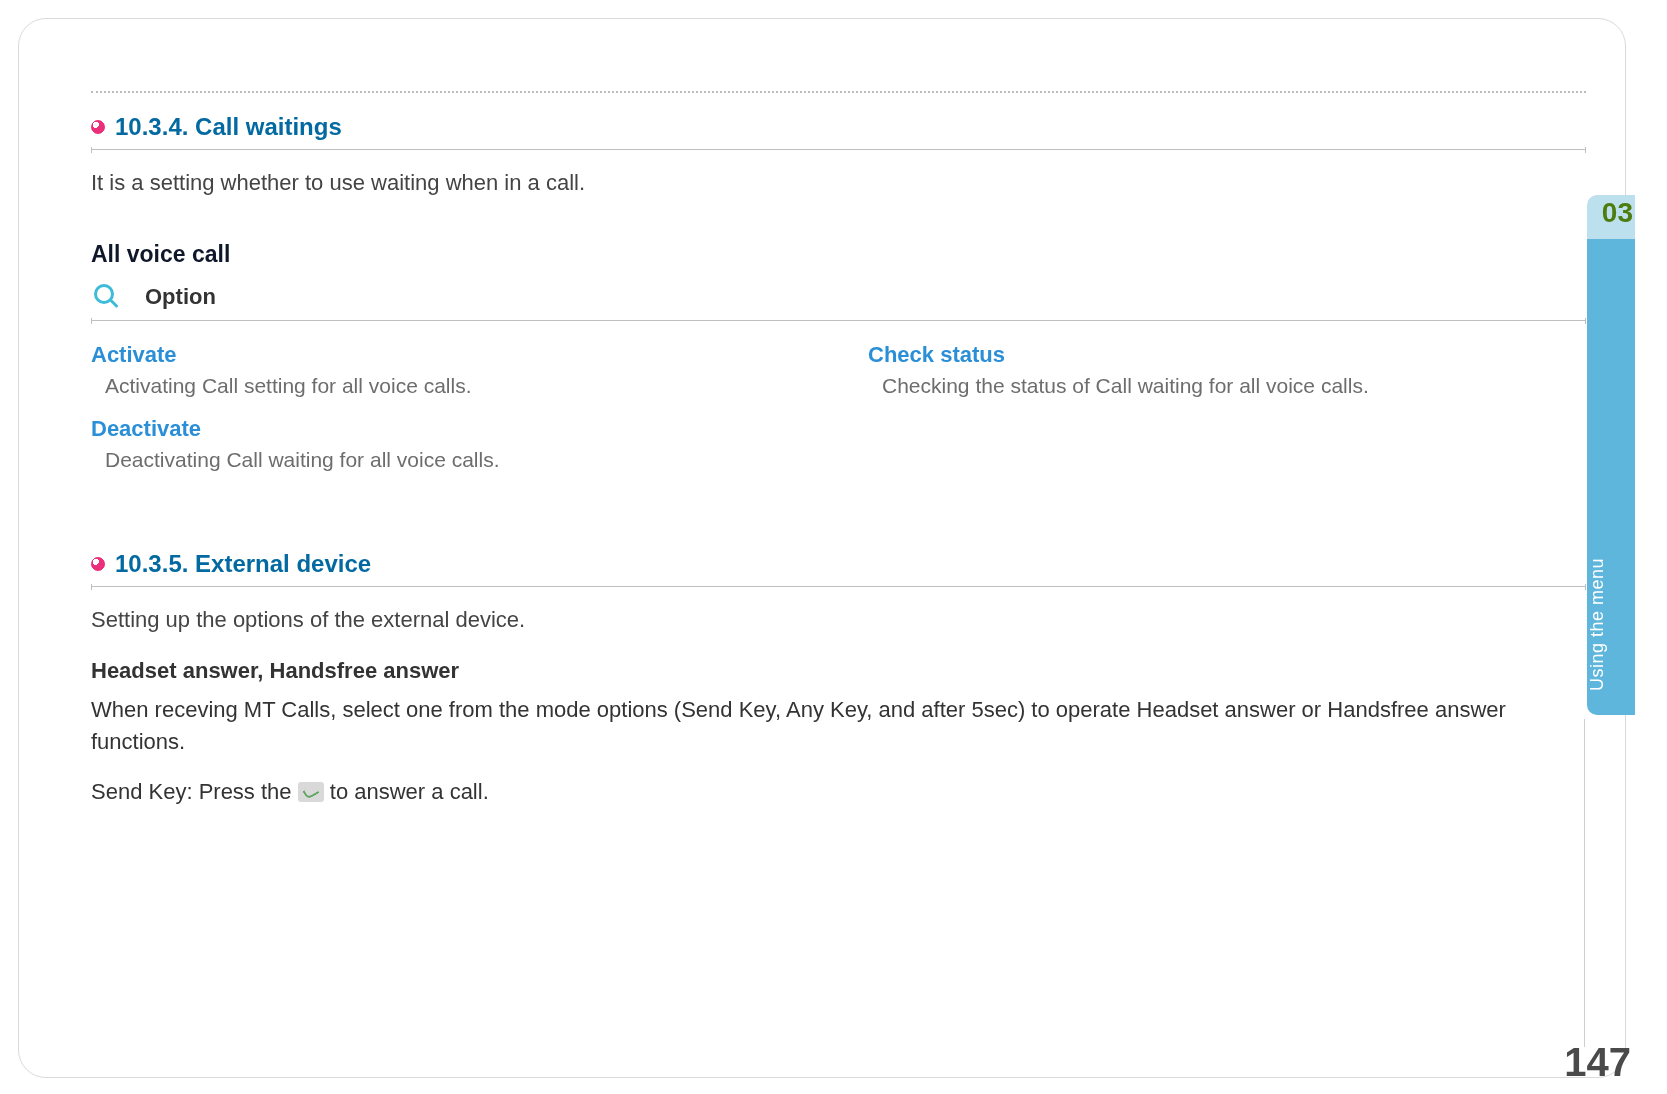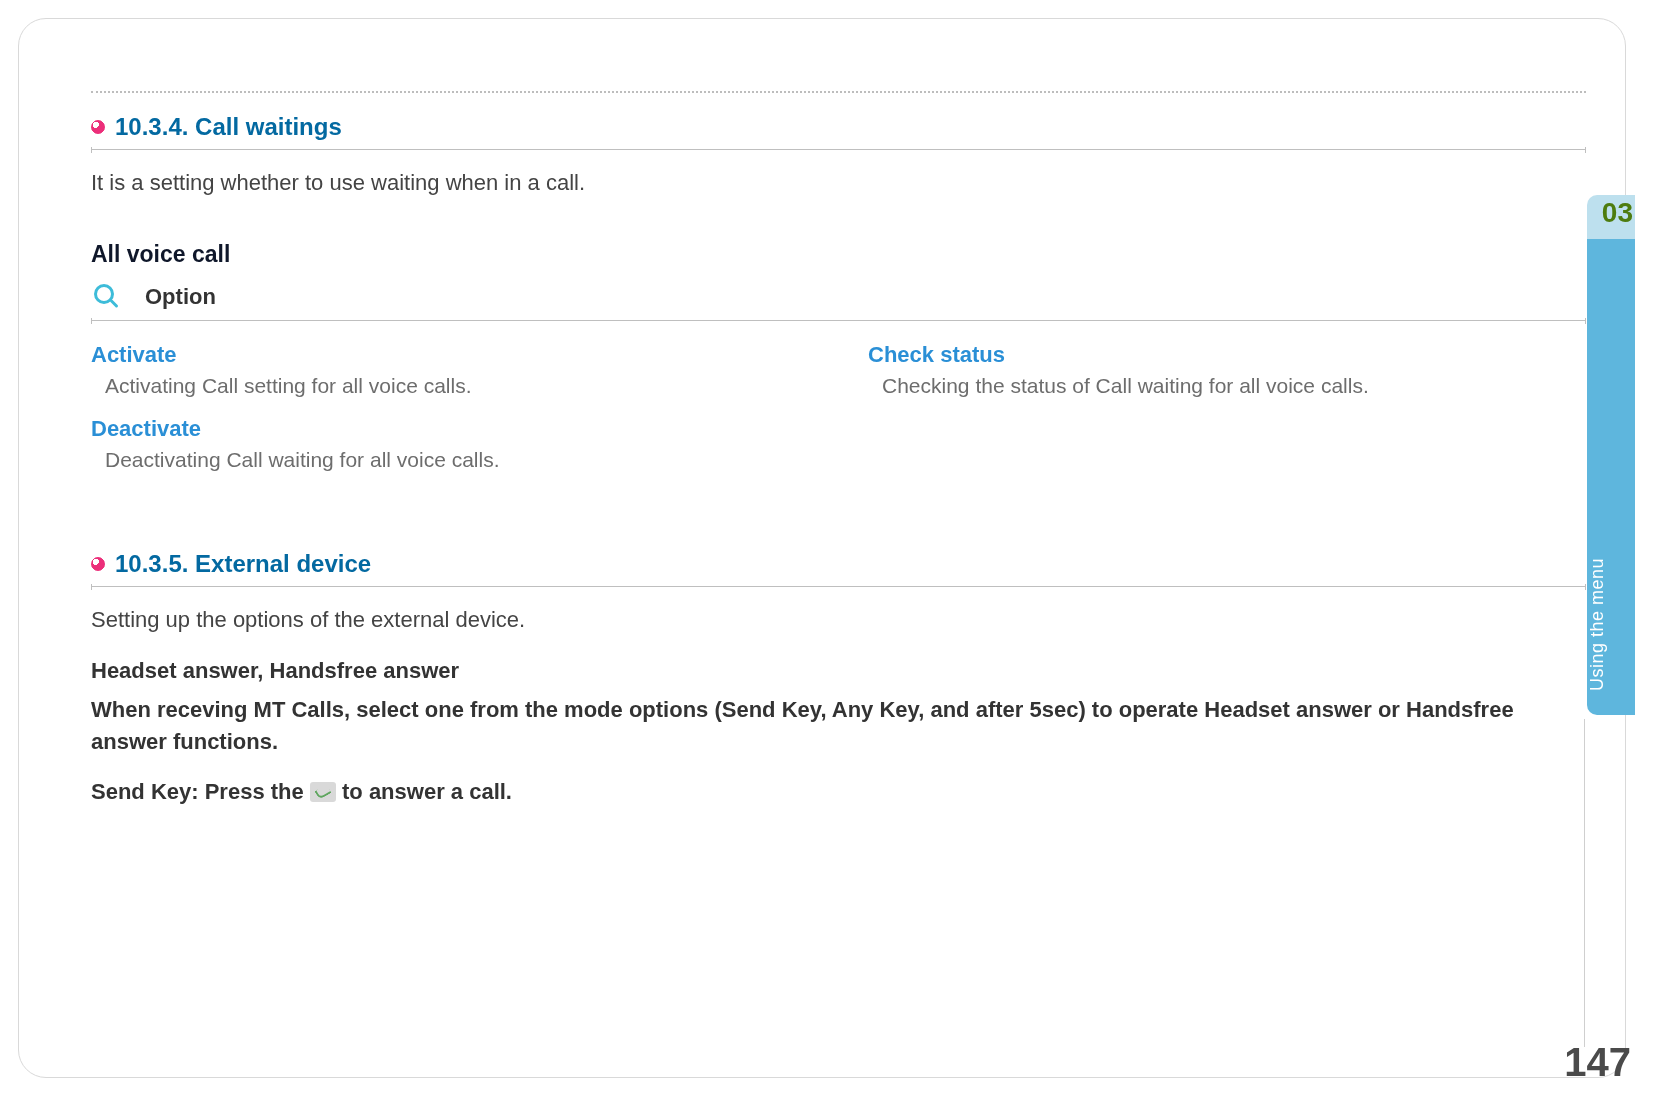--- a/index.html
+++ b/index.html
@@ -102,21 +102,21 @@
   .cols {
     display: flex;
     gap: 59px;
     margin-top: 18px;
   }
   .col { flex: 1; }
   .opt-title { color:#2a8fd6; font-weight:bold; font-size:22px; }
   .opt-desc { color:#6d6d6d; font-size:21px; margin: 6px 0 18px 14px; }
   .section2 { margin-top: 60px; }
   .bold-sub { font-weight:bold; font-size:22px; color:#333; margin-top:22px; margin-bottom:10px;}
-  .para { font-size:22px; color:#333; line-height:1.45; margin-bottom:18px;font-weight:bold;}
+  .para { font-size:22px; color:#333; line-height:1.45; margin-bottom:18px;}
   .inline-phone-icon {
     display:inline-block; width:26px; height:20px;
     background:#d9d9d9; border-radius:3px; position:relative;
     vertical-align: -3px;
   }
   .inline-phone-icon::after{
     content:""; position:absolute; left:6px; top:5px; width:12px; height:8px;
     border:2px solid #5fa65f; border-top:none; border-right:none;
     transform: rotate(-30deg); border-radius:0 0 0 6px;
   }

